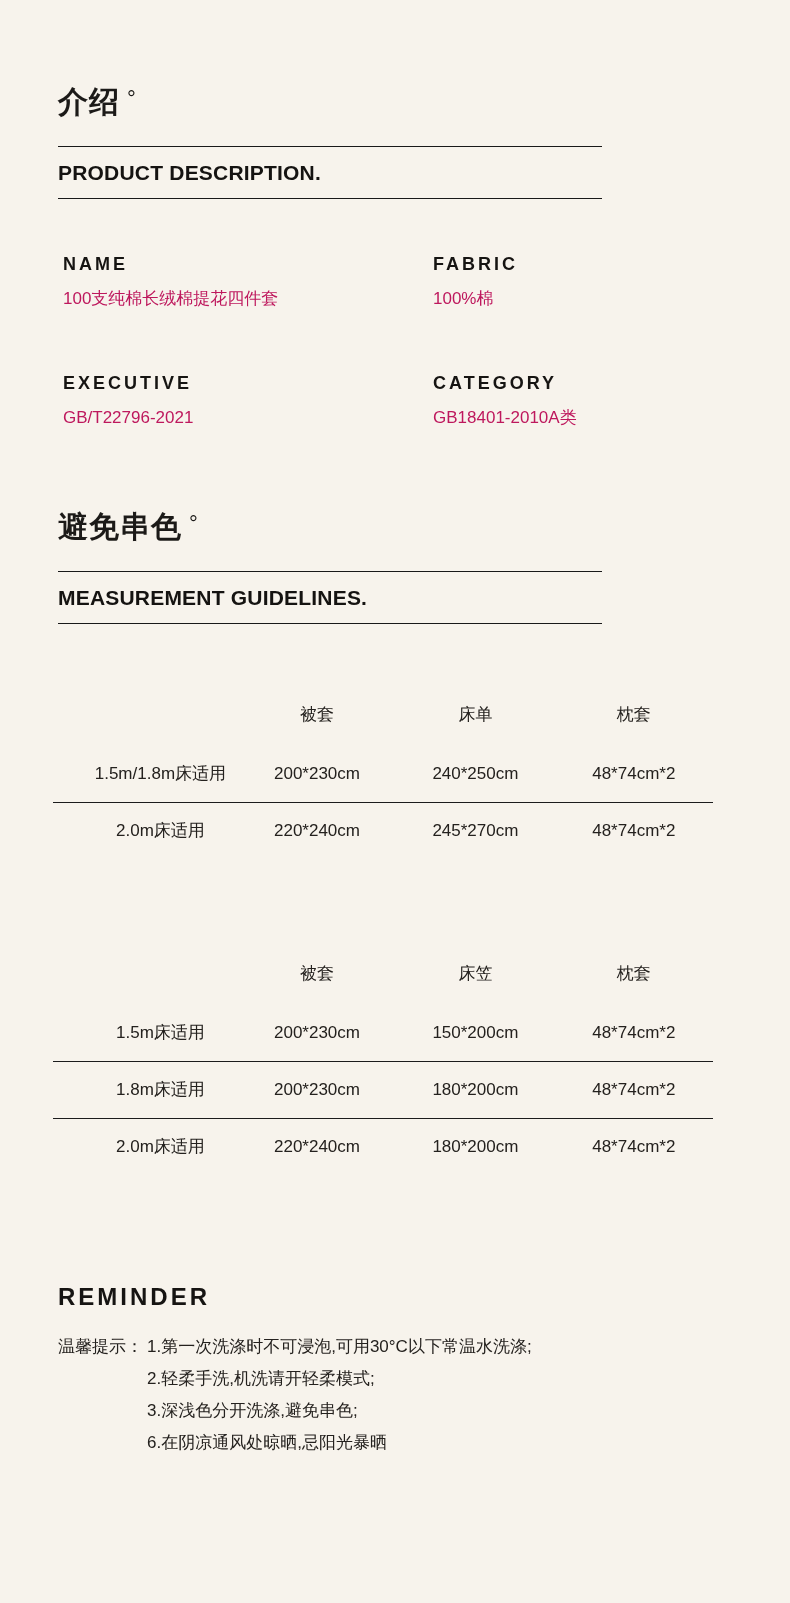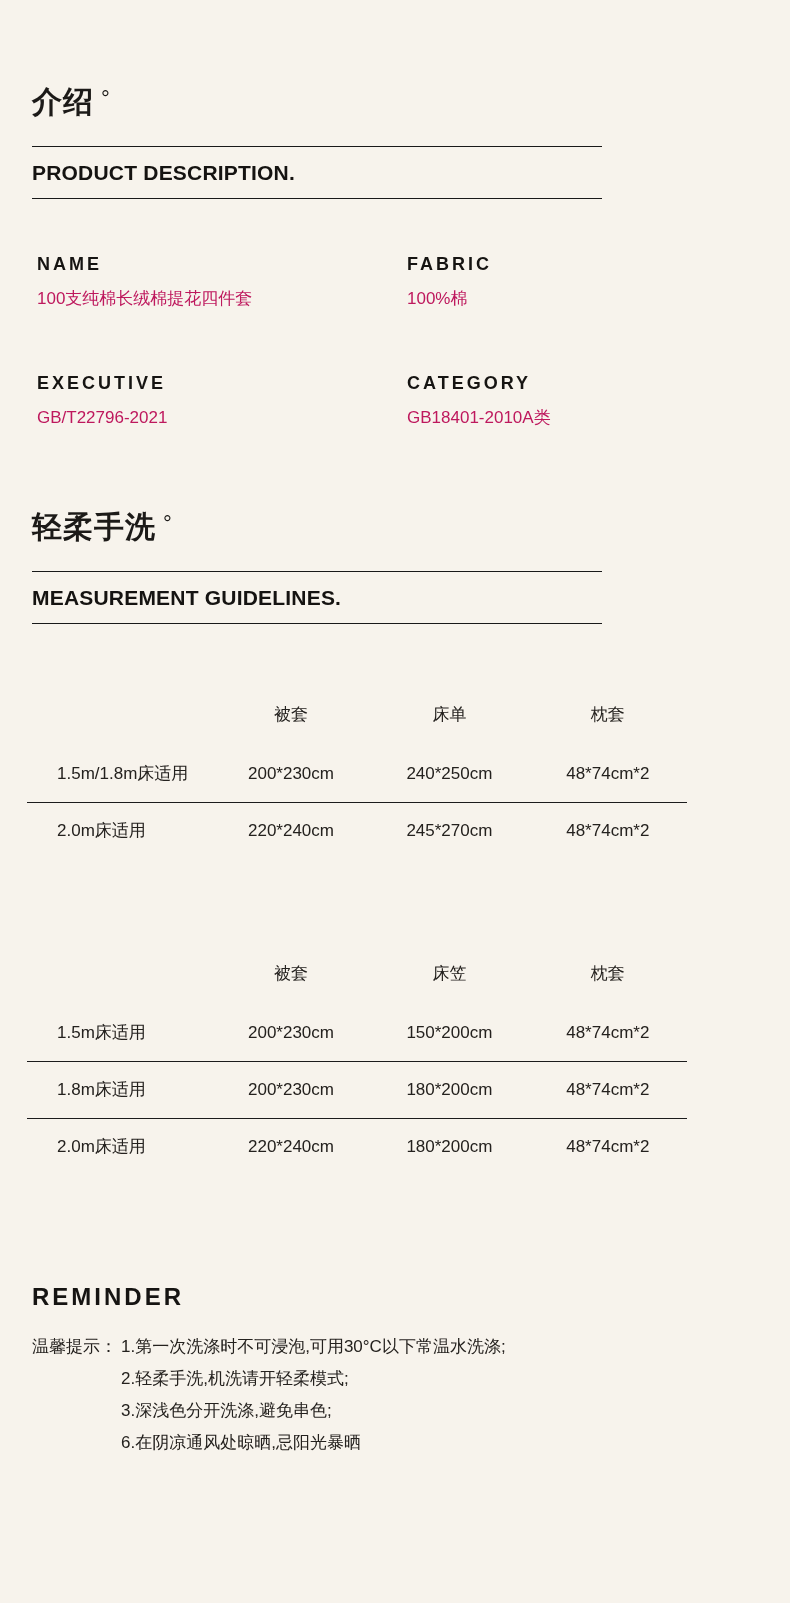--- a/index.html
+++ b/index.html
@@ -4,21 +4,21 @@
 <style>
   * { margin: 0; padding: 0; box-sizing: border-box; }
   html, body { width: 790px; }
   body {
     height: 1603px;
     background: #f7f3ec;
     color: #211e1b;
     font-family: "Liberation Sans", "DejaVu Sans", sans-serif;
     overflow: hidden;
   }
-  .page { width: 672px; height: 1603px; padding: 82px 70px 0 32px; }
+  .page { width: 672px; height: 1603px; padding: 82px 70px 0 58px; }
 
   
   .sec-title-zh {
     font-size: 30px;
     font-weight: 600;
     line-height: 33px;
     letter-spacing: 1px;
     color: #1c1a18;
   }
   .deg {
@@ -77,21 +77,21 @@
   .size-table col.c-val { width: 24%; }
   .size-table th, .size-table td {
     font-weight: 400;
     font-size: 17px;
     line-height: 22px;
     text-align: center;
     color: #24211e;
   }
   .size-table th { padding: 0 0 20px 0; }
   .size-table td { padding: 17px 0; }
-  .size-table th.lbl, .size-table td.lbl { text-align: left; padding-left: 30px; }
+  .size-table th.lbl, .size-table td.lbl { text-align: center; padding-left: 30px; }
   .size-table tbody tr:not(:last-child) td { border-bottom: 1.5px solid #1c1c1c; }
 
   
   .reminder-section { margin-top: 108px; }
   .reminder-title {
     font-size: 24px;
     font-weight: 800;
     letter-spacing: 3px;
     line-height: 28px;
     color: #161412;
@@ -142,21 +142,21 @@
         </div>
         <div class="spec-cell">
           <div class="spec-label">CATEGORY</div>
           <div class="spec-value">GB18401-2010A类</div>
         </div>
       </div>
     </div>
   </section>
 
   <section class="size-section">
-    <h1 class="sec-title-zh"><span>轻柔手洗</span><span class="deg">°</span></h1>
+    <h1 class="sec-title-zh"><span>避免串色</span><span class="deg">°</span></h1>
 
     <div class="rule-box">
       <div class="sec-title-en">MEASUREMENT GUIDELINES.</div>
     </div>
 
     <table class="size-table first">
       <colgroup>
           <col class="c-label">
           <col class="c-val">
           <col class="c-val">

